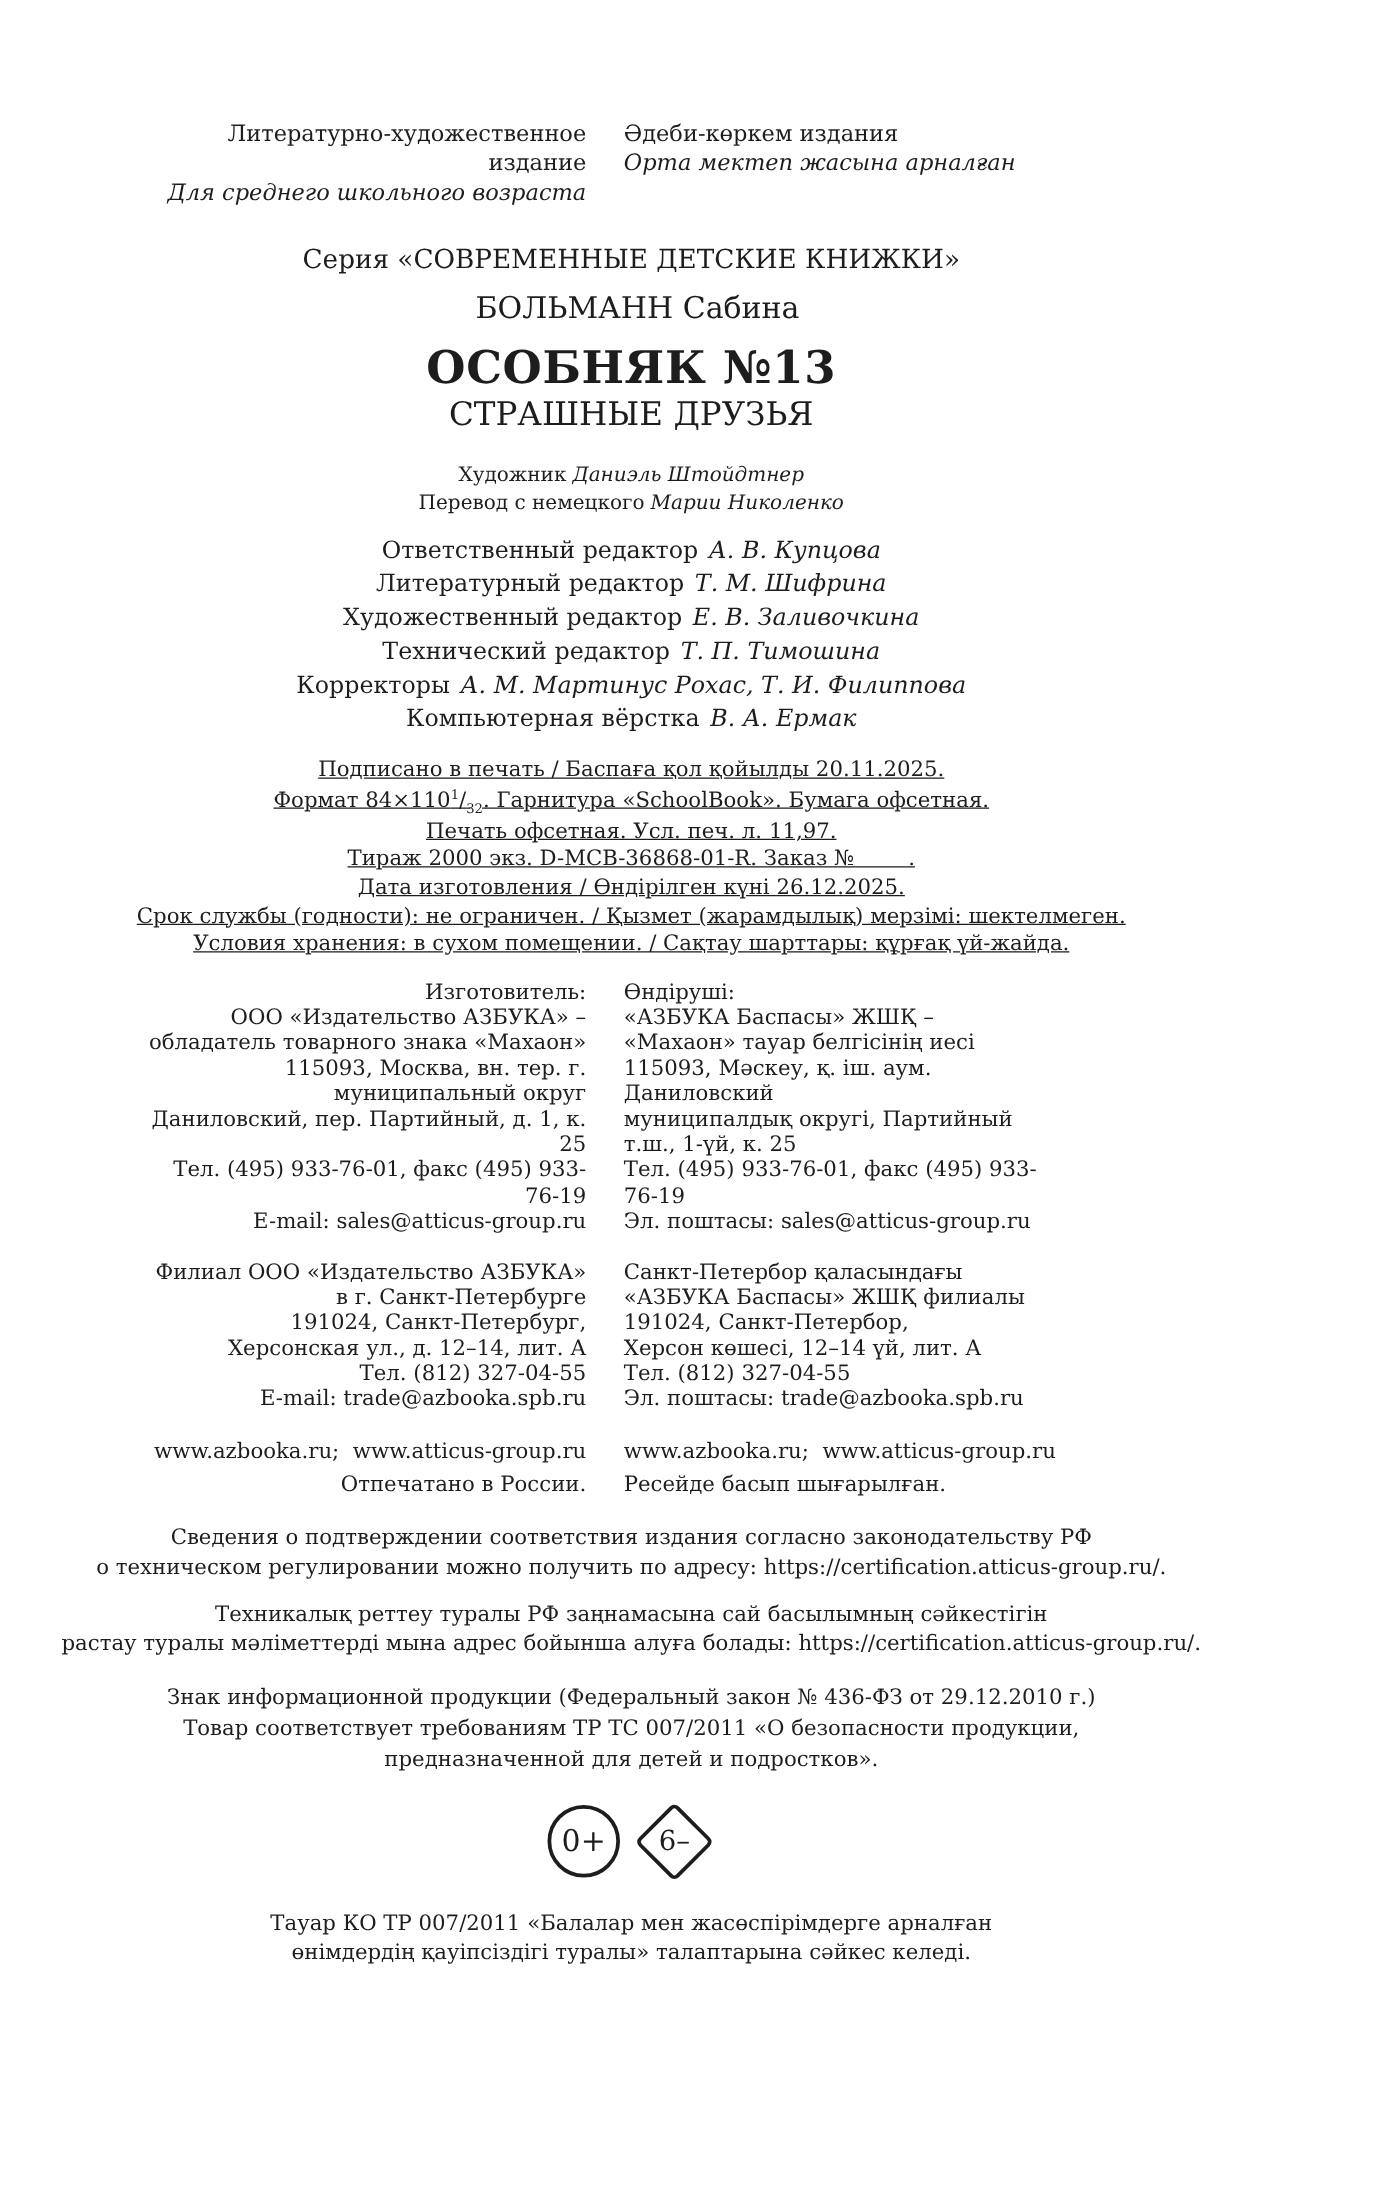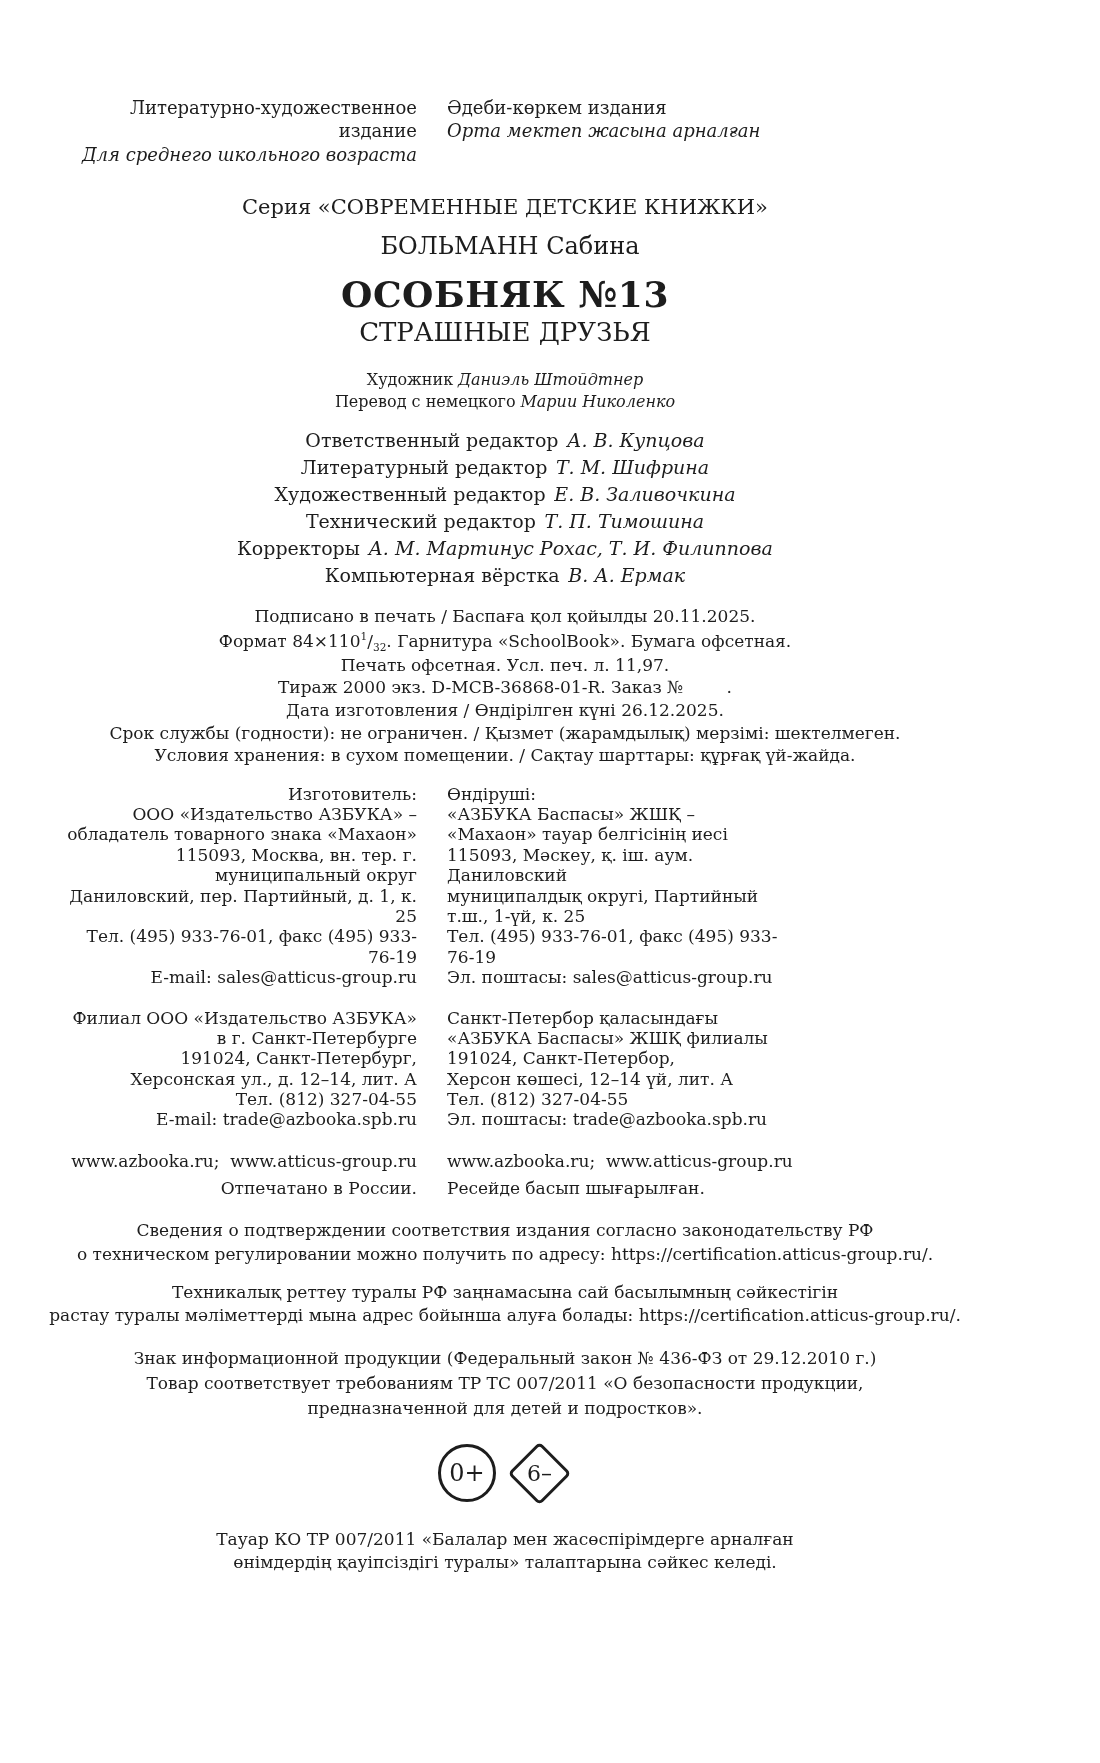--- a/index.html
+++ b/index.html
@@ -11,38 +11,38 @@
     color:#1d1d1d;
     font-family:"DejaVu Serif","Liberation Serif",serif;
     font-size:17px;
     padding-top:96px;
     overflow:hidden;
   }
   .inner { width:1010px; }
   .center { text-align:center; }
   .italic { font-style:italic; }
 
-  .twocol { display:flex; width:744px; margin-left:60px; gap:30px; }
+  .twocol { display:flex; width:744px; margin-left:112px; gap:30px; }
   .twocol .col { flex:1 1 0; }
   .col-left { text-align:right; }
   .col-right { text-align:left; }
 
   .header-block { font-size:18px; line-height:1.3; margin-bottom:28px; }
   .series { font-size:21px; line-height:1.3; }
   .author { font-size:24px; line-height:1.35; margin-top:9px;padding-left:10px; }
   .title { font-size:36px; font-weight:bold; line-height:1.2; margin-top:10px; letter-spacing:.5px; }
   .subtitle { font-size:26px; font-weight:normal; line-height:1.25; }
 
   .byline { font-size:16px; line-height:1.4; margin-top:20px; }
   .byline .name { font-style:italic; margin-left:.3em; }
 
   .credits { font-size:19px; line-height:1.42; margin-top:14px; }
   .credits .name { font-style:italic; margin-left:.45em; }
 
-  .printinfo { line-height:1.15; margin-top:18px; }
+  .printinfo { line-height:1.15; margin-top:18px;text-decoration:underline; }
   .printinfo .line { margin-bottom:3px; }
   .frac-sup { font-size:.62em; vertical-align:super; }
   .frac-sub { font-size:.62em; vertical-align:sub; }
 
   .maker { margin-top:18px; line-height:1.2; }
   .branch { margin-top:20px; line-height:1.2; }
   .webrow  { margin-top:20px; line-height:1.3; }
   .printedrow { margin-top:5px; line-height:1.3; }
 
   .cert-ru { margin-top:20px; line-height:1.4; }

